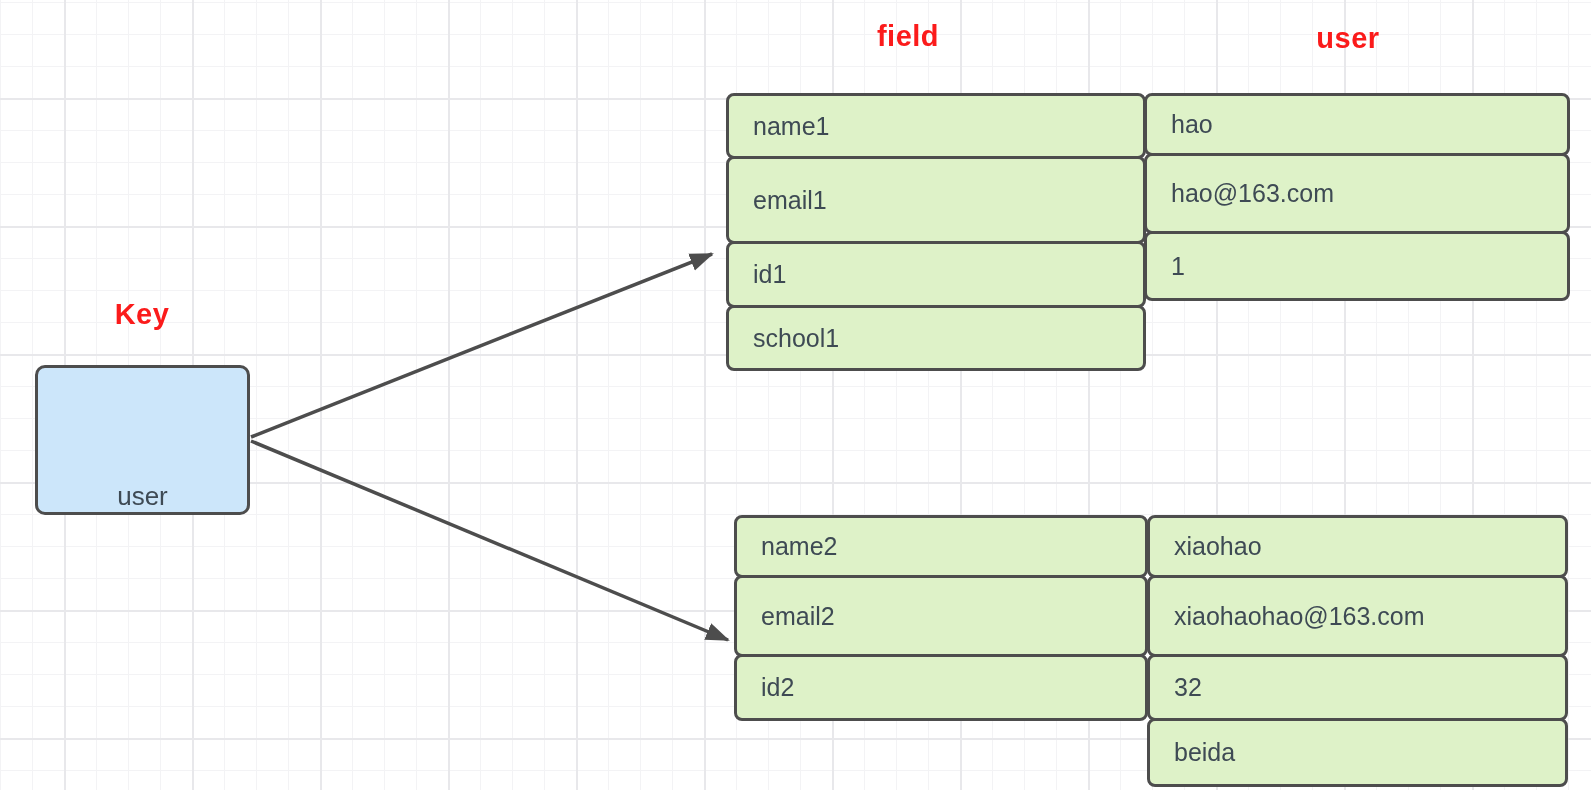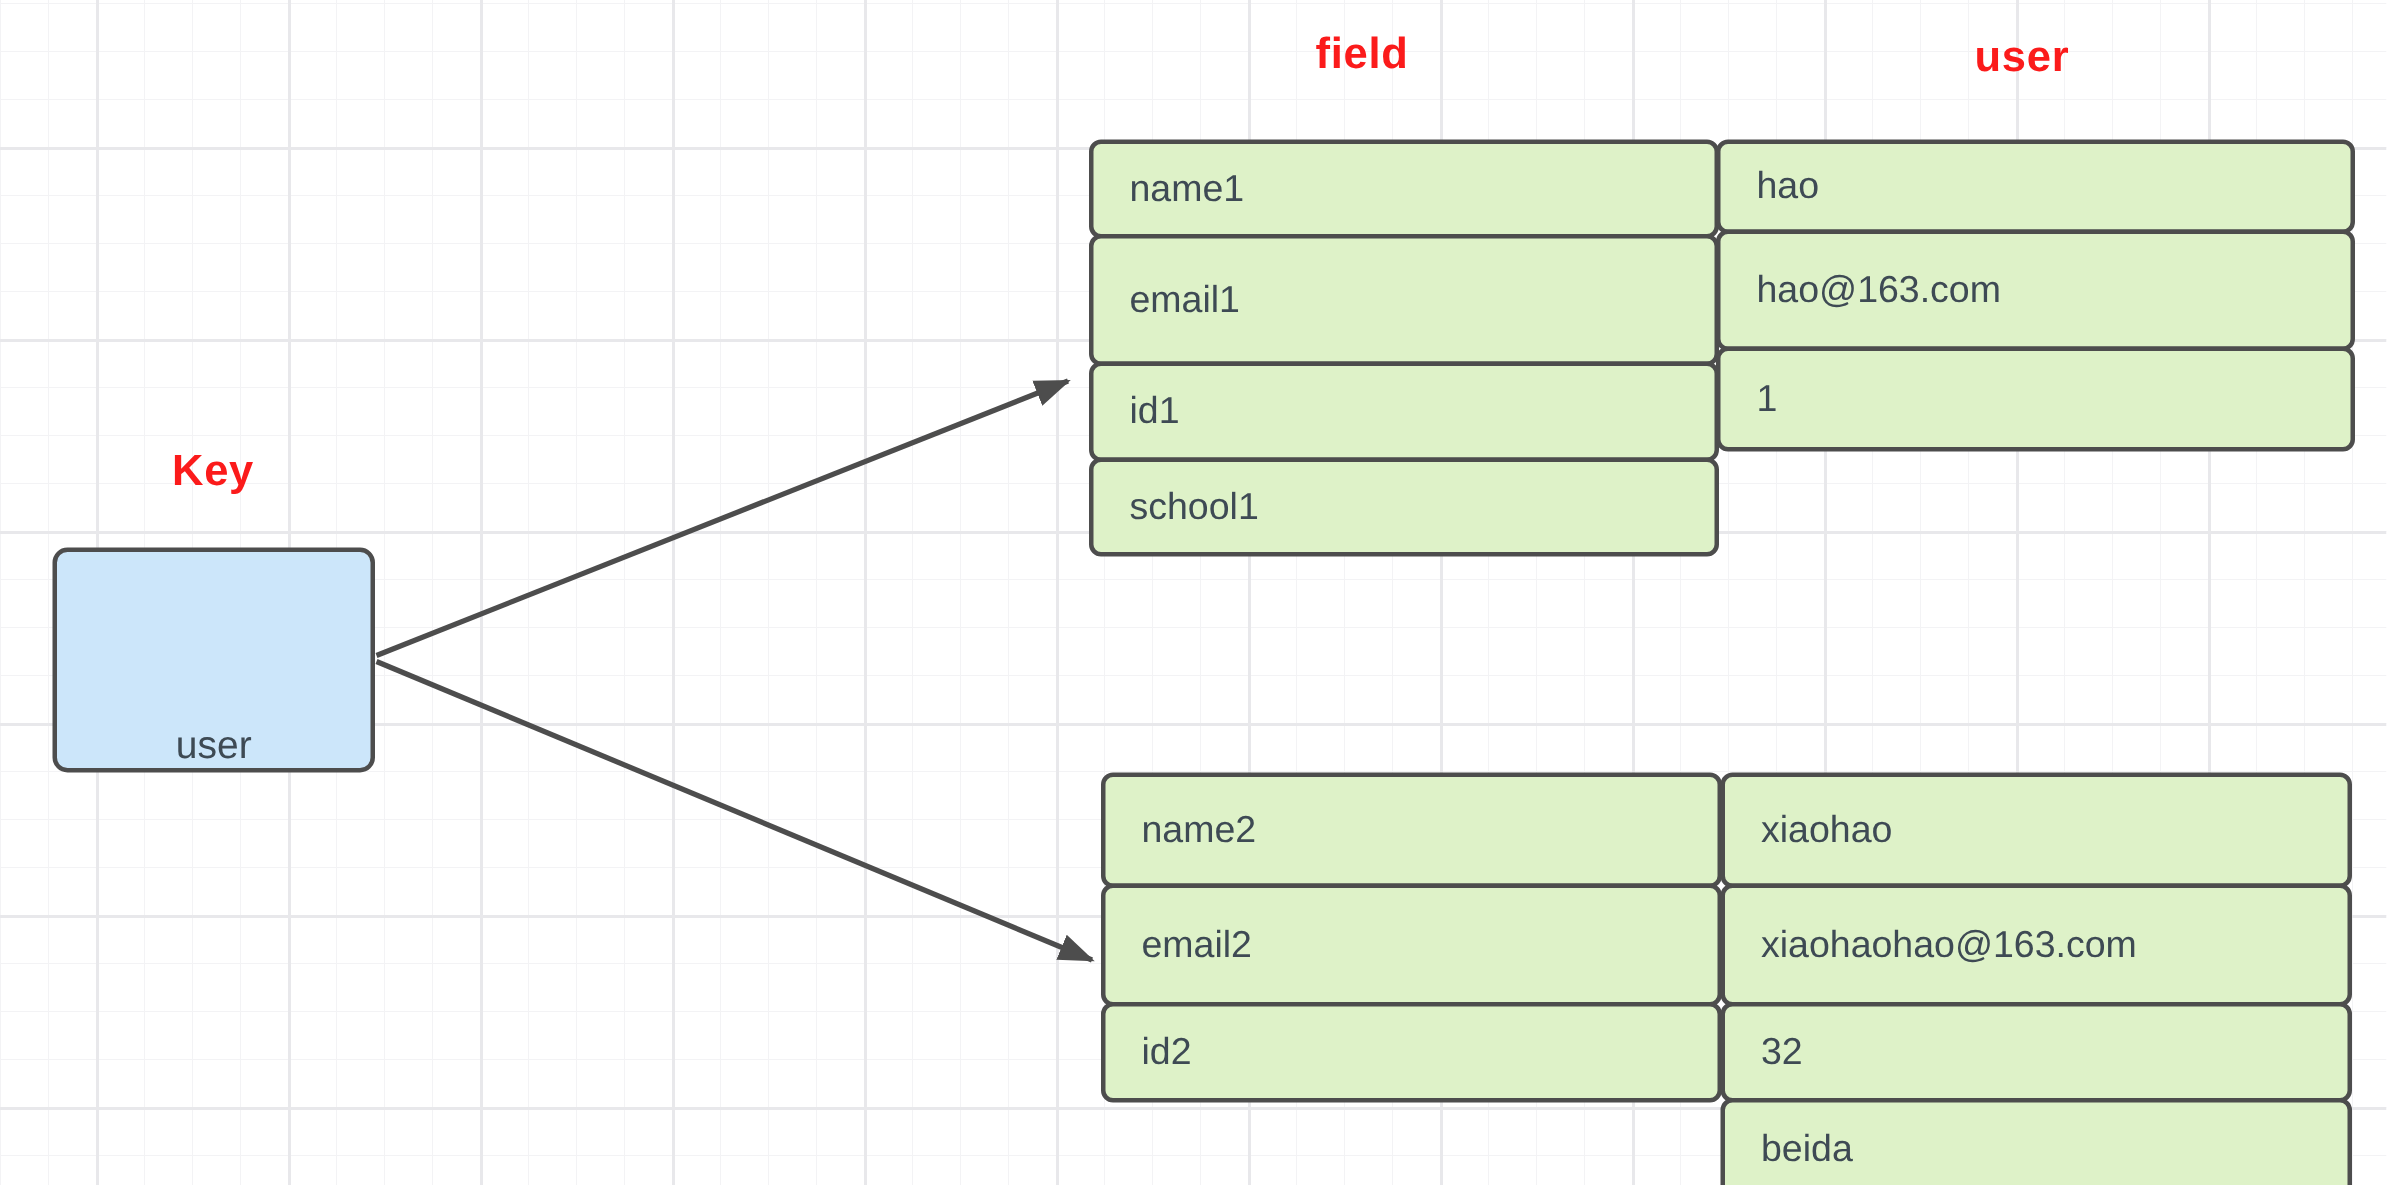--- a/index.html
+++ b/index.html
@@ -60,21 +60,21 @@
   .t1f .cell:nth-child(3){height:67px}
   .t1f .cell:nth-child(4){height:66px}
   .t1v{left:1144px;top:93px;width:426px;border-radius:22px;}
   .t1v .cell:nth-child(1){height:63px}
   .t1v .cell:nth-child(2){height:81px}
   .t1v .cell:nth-child(3){height:70px}
   .t1v .cell:nth-child(4){height:74px}
   
   .t2f{left:734px;top:515px;width:414px;}
   .t2v{left:1147px;top:515px;width:421px;}
-  .t2f .cell:nth-child(1),.t2v .cell:nth-child(1){height:77px}
+  .t2f .cell:nth-child(1),.t2v .cell:nth-child(1){height:63px}
   .t2f .cell:nth-child(2),.t2v .cell:nth-child(2){height:82px}
   .t2f .cell:nth-child(3),.t2v .cell:nth-child(3){height:67px}
   .t2f .cell:nth-child(4),.t2v .cell:nth-child(4){height:69px}
   .arrows{position:absolute;left:0;top:0;width:1591px;height:790px;pointer-events:none;}
 </style>
 </head>
 <body>
 
 <div class="canvas">
 

